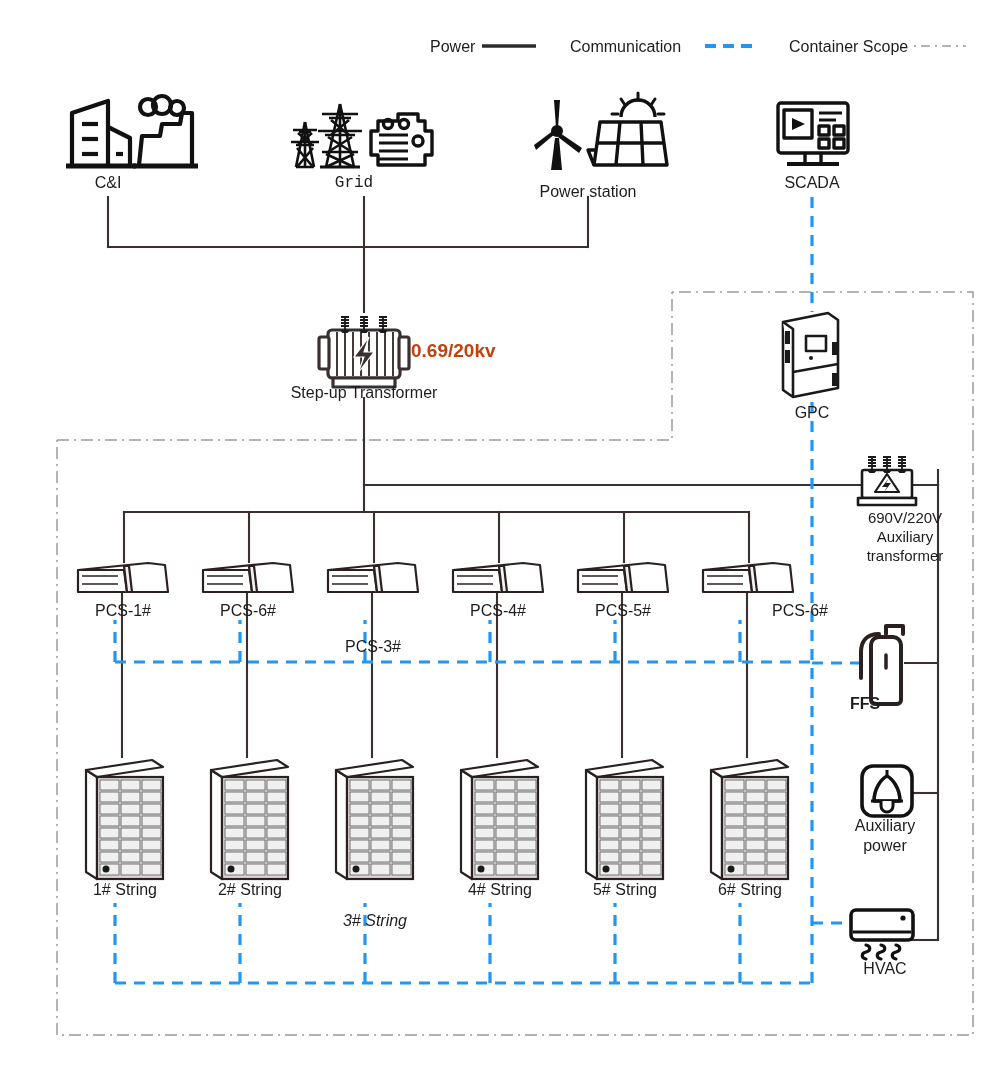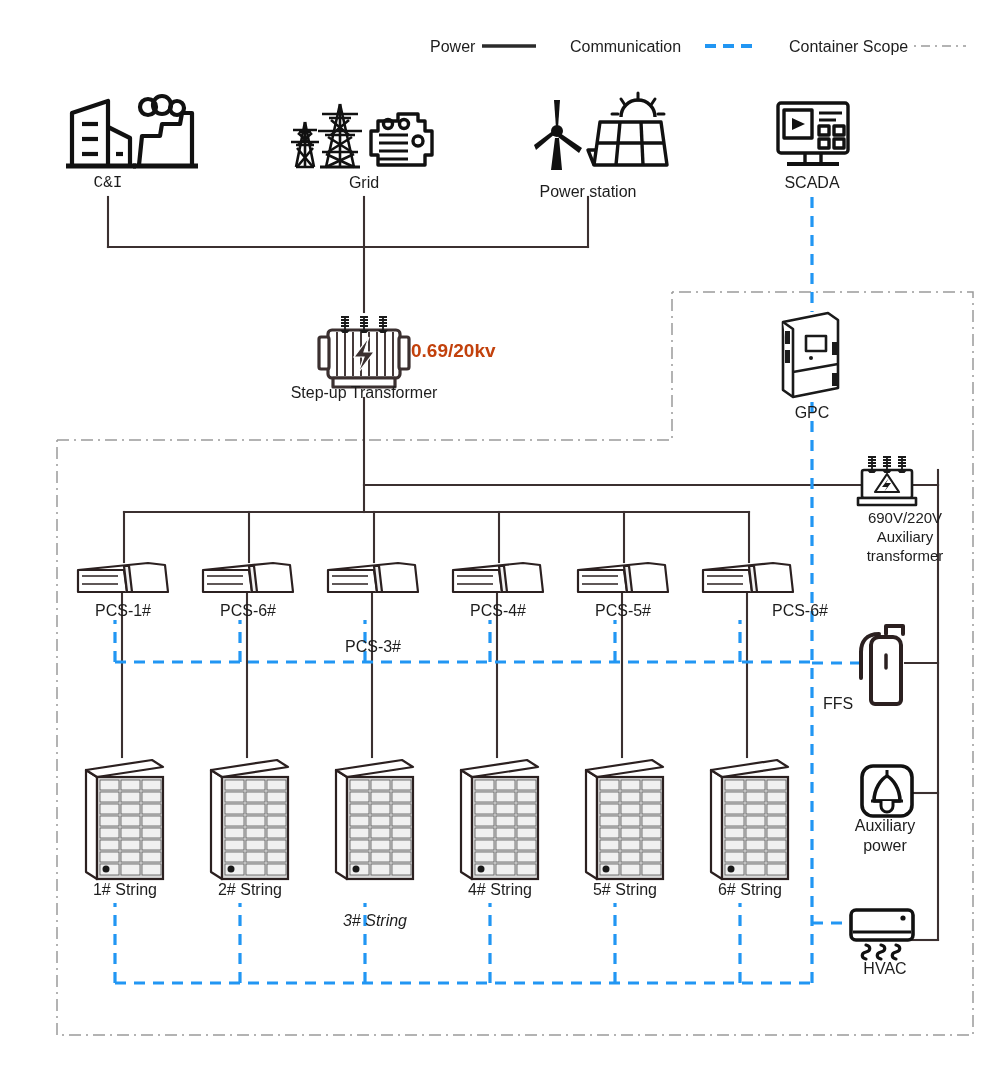--- a/index.html
+++ b/index.html
@@ -502,35 +502,35 @@
             <rect x="142" y="852" width="19" height="10"></rect>
           <rect x="100" y="864" width="19" height="11"></rect>
             <rect x="121" y="864" width="19" height="11"></rect>
             <rect x="142" y="864" width="19" height="11"></rect>
         </g>
         <circle cx="106" cy="869" r="3.5" fill="#1a1a1a"></circle>
       </g>
     </g>
   </svg>
 
-  <div class="lbl" style="left:58px;top:173px;width:100px;font-family:Liberation Mono, monospace;">C&amp;I</div>
-  <div class="lbl" style="left:314px;top:173px;width:100px;">Grid</div>
+  <div class="lbl" style="left:58px;top:173px;width:100px;">C&amp;I</div>
+  <div class="lbl" style="left:304px;top:173px;width:100px;font-family:Liberation Mono, monospace;">Grid</div>
   <div class="lbl" style="left:518px;top:182px;width:140px;">Power station</div>
   <div class="lbl" style="left:762px;top:173px;width:100px;">SCADA</div>
 
   <div class="hv" style="left:411px;top:340px;">0.69/20kv</div>
   <div class="lbl" style="left:264px;top:383px;width:200px;">Step-up Transformer</div>
 
   <div class="lbl" style="left:762px;top:403px;width:100px;">GPC</div>
 
   <div class="lbl lbl-sm" style="left:830px;top:509px;width:150px;text-align:center;">690V/220V
 Auxiliary
 transformer</div>
 
-  <div class="lbl" style="left:798px;top:694px;width:80px;">FFS</div>
+  <div class="lbl" style="left:825px;top:694px;width:80px;font-weight:bold;">FFS</div>
   <div class="lbl" style="left:830px;top:816px;width:110px;">Auxiliary
 power</div>
   <div class="lbl" style="left:840px;top:959px;width:90px;">HVAC</div>
 
   <div class="lbl" style="left:73px;top:601px;width:100px;">PCS-1#</div>
   <div class="lbl" style="left:198px;top:601px;width:100px;">PCS-6#</div>
   <div class="lbl" style="left:323px;top:601px;width:100px;margin-top:36px;">PCS-3#</div>
   <div class="lbl" style="left:448px;top:601px;width:100px;">PCS-4#</div>
   <div class="lbl" style="left:573px;top:601px;width:100px;">PCS-5#</div>
   <div class="lbl" style="left:728px;top:601px;width:100px;text-align:right;">PCS-6#</div>

